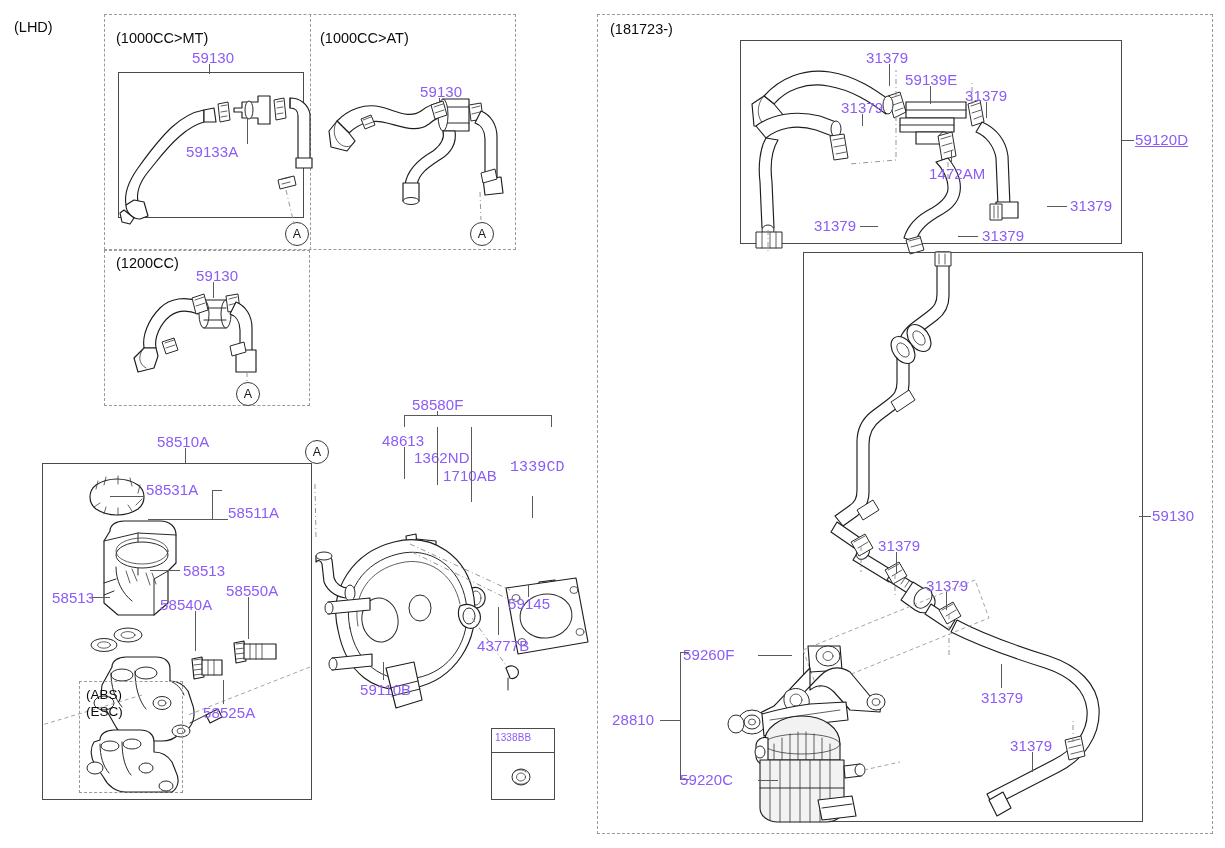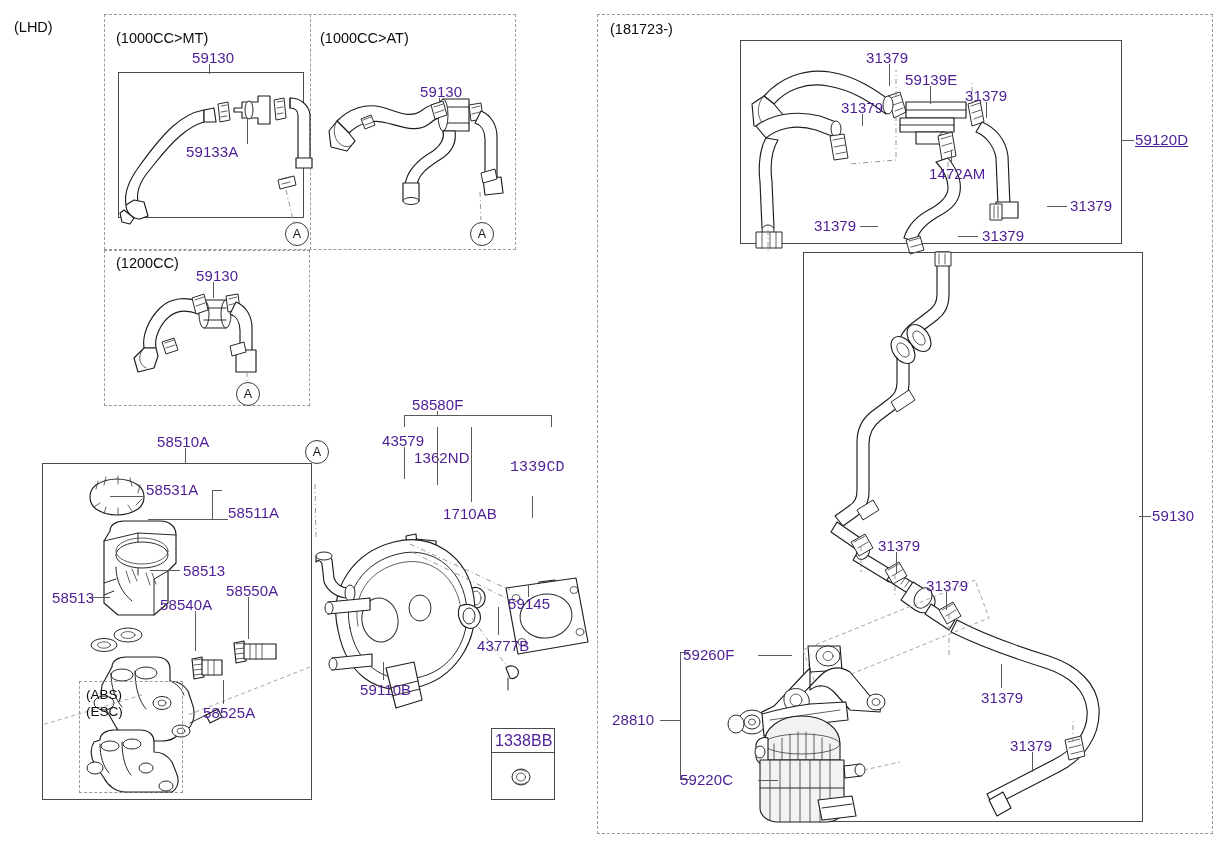--- a/index.html
+++ b/index.html
@@ -37,27 +37,27 @@
   
   .lbl{
     position:absolute;
     color:#0b0b0b;
     font-size:14.5px;
     line-height:1;
     white-space:nowrap;
   }
   .pn{
     position:absolute;
-    color:#4c1d95;
+    color:#8b5cf6;
     font-size:15px;
     line-height:1;
     white-space:nowrap;
     letter-spacing:0.1px;
   }
-  .pn.sm{font-size:16px;}
+  .pn.sm{font-size:10px;}
   
   .lead{
     position:absolute;
     background:#5a5a5a;
   }
   .lead.v{width:1px;}
   .lead.h{height:1px;}
   
   .bracket{
     position:absolute;
@@ -279,25 +279,25 @@
     <path class="ln2" d="M36,20 C36,34 39,46 45,53"></path>
     <ellipse class="fillw2" cx="9" cy="46" rx="8" ry="6"></ellipse>
     <ellipse class="fillw2" cx="60" cy="46" rx="7" ry="5"></ellipse>
     <ellipse class="fillw2" cx="80" cy="64" rx="7" ry="5"></ellipse>
   </svg>
 
   <div class="pn" style="left:412px;top:397px;">58580F</div>
   <div class="bracket" style="left:404px;top:415px;width:148px;height:12px;border-bottom:none;"></div>
   <div class="lead v" style="left:437px;top:411px;height:4px;"></div>
 
-  <div class="pn" style="left:382px;top:433px;">43579</div>
+  <div class="pn" style="left:382px;top:433px;">48613</div>
   <div class="lead v" style="left:404px;top:447px;height:32px;"></div>
   <div class="pn" style="left:414px;top:450px;">1362ND</div>
   <div class="lead v" style="left:437px;top:427px;height:58px;"></div>
-  <div class="pn" style="left:443px;top:468px;margin-top:38px;">1710AB</div>
+  <div class="pn" style="left:443px;top:468px;">1710AB</div>
   <div class="lead v" style="left:471px;top:427px;height:75px;"></div>
   <div class="pn" style="left:510px;top:460px;font-family:Liberation Mono, monospace;">1339CD</div>
   <div class="lead v" style="left:532px;top:496px;height:22px;"></div>
 
   <svg class="draw" width="60" height="60" style="left:302px;top:462px;">
     <path class="dashlead" d="M13,22 L14,76"></path>
   </svg>
   <div class="circA" style="left:305px;top:440px;">A</div>
 
   <svg class="draw" width="270" height="260" style="left:310px;top:460px;">

